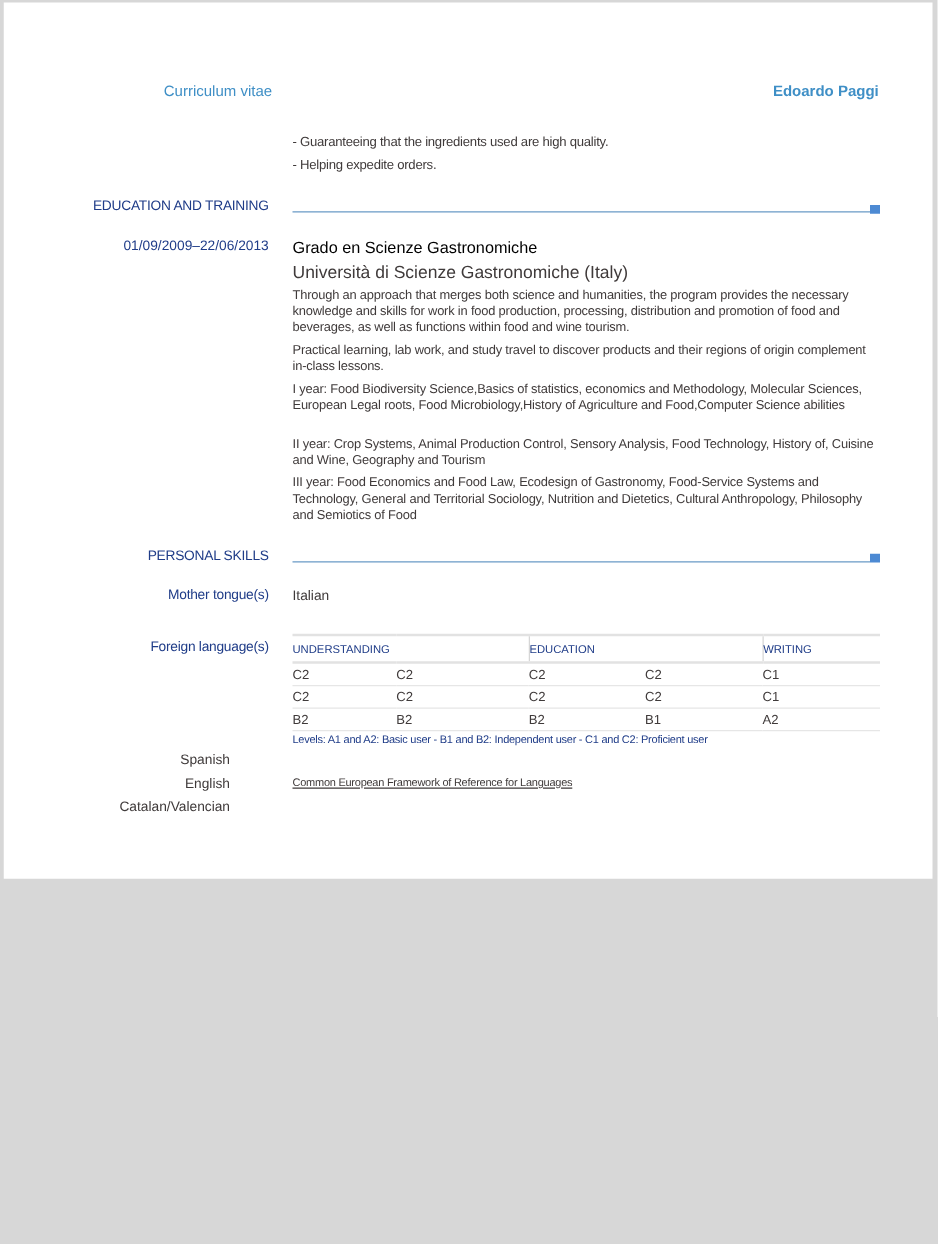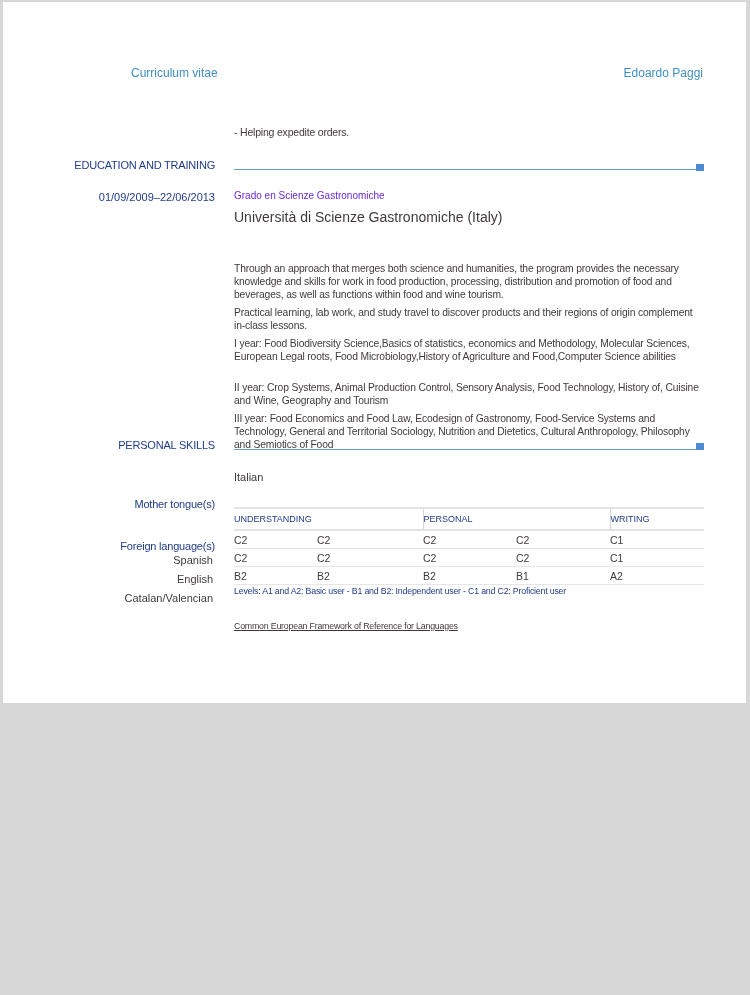--- a/index.html
+++ b/index.html
@@ -17,48 +17,49 @@
     .hdr { font-size: 12px; top: 64px; }
     .bullet { font-size: 10.5px; left: 231px; letter-spacing: -0.2px; }
     .sec-label { font-size: 11px; right: 531px; letter-spacing: -0.2px; color: #1f3c88; text-align: right; }
     .sec-line {
       position: absolute; left: 231px; width: 462px; height: 0; border-top: 1.5px solid #6a9ac6;
     }
     .sec-square {
       position: absolute; left: 693px; width: 8px; height: 7px; background: #4d8ad3;
     }
     .date { font-size: 11px; right: 531px; color: #1f3c88; text-align: center; }
-    .title { font-size: 10px; left: 231px; color: #6d28d9; }
+    .title { font-size: 13px; left: 231px; color: #000000; }
     .org { font-size: 14px; left: 231px; color: #3f3a3a; }
     .para {
       position: absolute; left: 231px; width: 472px; font-size: 10.3px; line-height: 13px;
-      color: #3f3a3a; letter-spacing: -0.15px; margin-top: 32px;
+      color: #3f3a3a; letter-spacing: -0.15px;
     }
-    .lbl { font-size: 11px; right: 531px; color: #1f3c88; text-align: right; letter-spacing: -0.2px; margin-top: 28px; }
-    .lang { font-size: 11px; right: 533px; color: #3f3a3a; text-align: right; }
+    .lbl { font-size: 11px; right: 531px; color: #1f3c88; text-align: right; letter-spacing: -0.2px; }
+    .lang { font-size: 11px; right: 562px; color: #3f3a3a; text-align: right; margin-top: 48px; }
     table.lt {
       position: absolute; left: 231px; top: 505px; width: 470px; border-collapse: collapse;
       font-size: 10px;
     }
     table.lt td { text-align: left; padding: 0; }
     .h1 td { height: 20px; color: #1f3c88; font-size: 9px; border-top: 2px solid #e2e2e2; border-bottom: 2px solid #e2e2e2; }
     .h2 td { height: 19px; color: #1f3c88; font-size: 10px; border-bottom: 2px solid #e2e2e2; }
     .vr { border-left: 1px solid #d6d6d6; }
     .row td { height: 17px; color: #3f3a3a; font-size: 10.5px; border-bottom: 1.5px solid #e6e6e6; }
     .levels { font-size: 8.8px; left: 231px; top: 584px; color: #1f3c88; letter-spacing: -0.2px; }
     .cefr { font-size: 8.8px; left: 231px; top: 619px; color: #3f3a3a; text-decoration: underline; letter-spacing: -0.2px; }
   </style>
 </head>
 <body>
 
 <div class="page">
 
   <div class="abs hdr blue-light" style="left:128px;">Curriculum vitae</div>
-  <div class="abs hdr blue-light" style="right:43px;">Edoardo Paggi</div>
+  <div class="abs hdr blue-light" style="right:43px;font-weight:bold;">Edoardo Paggi</div>
 
+  <div class="abs bullet dark" style="top:106px;">- Guaranteeing that the ingredients used are high quality.</div>
   <div class="abs bullet dark" style="top:124px;">- Helping expedite orders.</div>
 
   <div class="abs sec-label" style="top:157px;">EDUCATION AND TRAINING</div>
   <div class="sec-line" style="top:167px;"></div>
   <div class="sec-square" style="top:162px;"></div>
 
   <div class="abs date" style="top:189px;">01/09/2009–22/06/2013</div>
   <div class="abs title" style="top:188px;">Grado en Scienze Gastronomiche</div>
   <div class="abs org" style="top:207px;">Università di Scienze Gastronomiche (Italy)</div>
 
@@ -85,21 +86,21 @@
     <colgroup>
       <col style="width:83px">
         <col style="width:106px">
         <col style="width:93px">
         <col style="width:94px">
         <col style="width:94px">
     </colgroup>
     <tbody>
         <tr class="h1">
       <td colspan="2">UNDERSTANDING</td>
-      <td colspan="2" class="vr">PERSONAL</td>
+      <td colspan="2" class="vr">EDUCATION</td>
       <td class="vr">WRITING</td>
     </tr>
     <tr class="row">
       <td>C2</td>
       <td>C2</td>
       <td>C2</td>
       <td>C2</td>
       <td>C1</td>
     </tr>
     <tr class="row">

